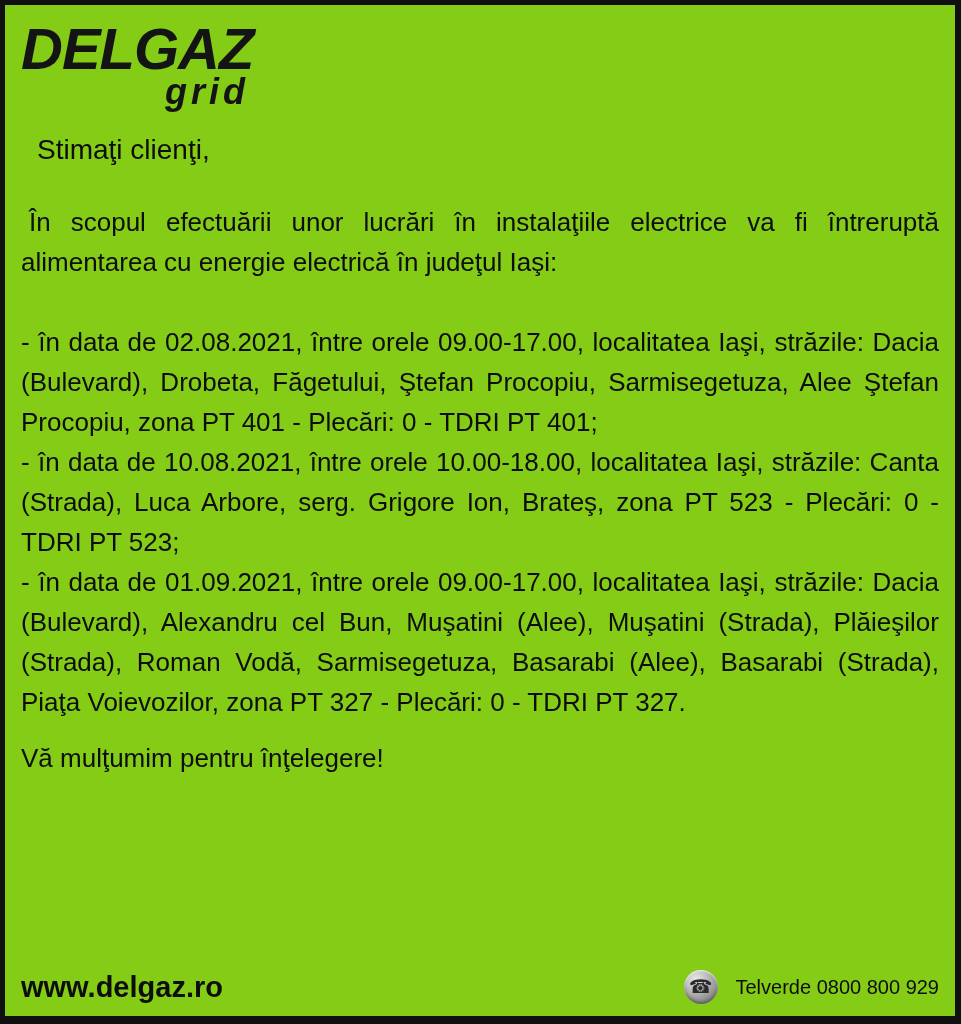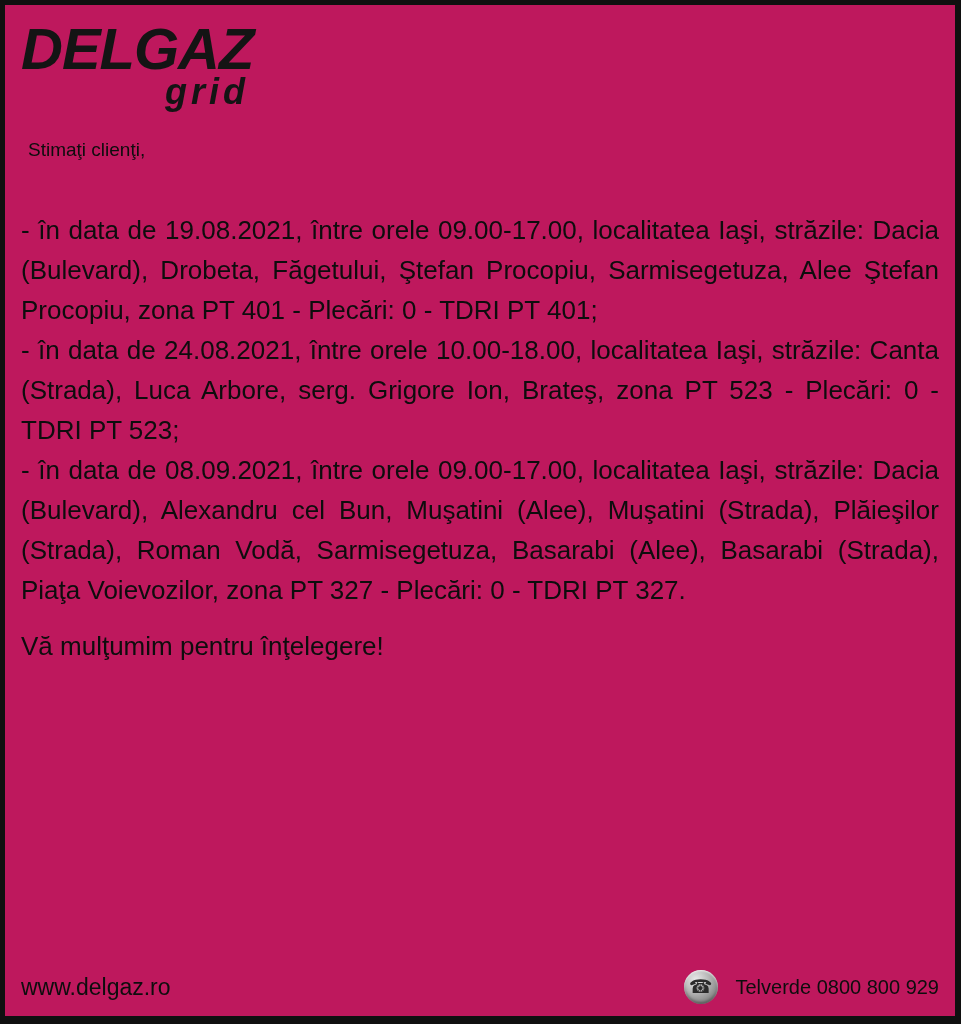--- a/index.html
+++ b/index.html
@@ -5,21 +5,21 @@
   html, body {
     margin: 0;
     padding: 0;
     background: #ffffff;
   }
   .page {
     position: relative;
     width: 961px;
     height: 1024px;
     box-sizing: border-box;
-    background: #be185d;
+    background: #84cc16;
     border: 5px solid #101010;
     border-bottom-width: 8px;
     border-right-width: 6px;
     padding: 12px 16px 10px 16px;
     display: flex;
     flex-direction: column;
     overflow: hidden;
     font-family: "Liberation Sans", "DejaVu Sans", sans-serif;
     color: #0d0d0d;
   }
@@ -44,22 +44,22 @@
     font-weight: bold;
     font-style: italic;
     letter-spacing: 4px;
     color: #141414;
     text-align: right;
     margin-top: -6px;
     padding-right: 4px;
   }
   
   .greeting {
-    margin: 20px 0 0 7px;
-    font-size: 19px;
+    margin: 20px 0 0 16px;
+    font-size: 28px;
     line-height: 40px;
   }
   .intro {
     margin: 32px 0 0 0;
     font-size: 26px;
     line-height: 40px;
     text-align: justify;
     text-indent: 8px;
   }
   .outages {
@@ -78,22 +78,23 @@
   }
   
   .footer {
     margin-top: auto;
     display: flex;
     align-items: center;
     justify-content: space-between;
     padding-bottom: 2px;
   }
   .website {
-    font-size: 23px;
+    font-size: 29px;
     line-height: 34px;
+    font-weight: bold;
   }
   .phone-group {
     display: flex;
     align-items: center;
     gap: 18px;
   }
   .phone-icon {
     width: 34px;
     height: 34px;
     border-radius: 50%;
@@ -120,25 +121,26 @@
 
 <div class="page">
 
   <div class="logo">
     <div class="logo-main">DELGAZ</div>
     <div class="logo-sub">grid</div>
   </div>
 
   <p class="greeting">Stimaţi clienţi,</p>
 
+  <p class="intro">În scopul efectuării unor lucrări în instalaţiile electrice va fi întreruptă alimentarea cu energie electrică în judeţul Iaşi:</p>
 
   <div class="outages">
-    <p class="outage">- în data de 19.08.2021, între orele 09.00-17.00, localitatea Iaşi, străzile: Dacia (Bulevard), Drobeta, Făgetului, Ştefan Procopiu, Sarmisegetuza, Alee Ştefan Procopiu, zona PT 401 - Plecări: 0 - TDRI PT 401;</p>
-    <p class="outage">- în data de 24.08.2021, între orele 10.00-18.00, localitatea Iaşi, străzile: Canta (Strada), Luca Arbore, serg. Grigore Ion, Brateş, zona PT 523 - Plecări: 0 - TDRI PT 523;</p>
-    <p class="outage">- în data de 08.09.2021, între orele 09.00-17.00, localitatea Iaşi, străzile: Dacia (Bulevard), Alexandru cel Bun, Muşatini (Alee), Muşatini (Strada), Plăieşilor (Strada), Roman Vodă, Sarmisegetuza, Basarabi (Alee), Basarabi (Strada), Piaţa Voievozilor, zona PT 327 - Plecări: 0 - TDRI PT 327.</p>
+    <p class="outage">- în data de 02.08.2021, între orele 09.00-17.00, localitatea Iaşi, străzile: Dacia (Bulevard), Drobeta, Făgetului, Ştefan Procopiu, Sarmisegetuza, Alee Ştefan Procopiu, zona PT 401 - Plecări: 0 - TDRI PT 401;</p>
+    <p class="outage">- în data de 10.08.2021, între orele 10.00-18.00, localitatea Iaşi, străzile: Canta (Strada), Luca Arbore, serg. Grigore Ion, Brateş, zona PT 523 - Plecări: 0 - TDRI PT 523;</p>
+    <p class="outage">- în data de 01.09.2021, între orele 09.00-17.00, localitatea Iaşi, străzile: Dacia (Bulevard), Alexandru cel Bun, Muşatini (Alee), Muşatini (Strada), Plăieşilor (Strada), Roman Vodă, Sarmisegetuza, Basarabi (Alee), Basarabi (Strada), Piaţa Voievozilor, zona PT 327 - Plecări: 0 - TDRI PT 327.</p>
   </div>
 
   <p class="thanks">Vă mulţumim pentru înţelegere!</p>
 
   <div class="footer">
     <span class="website">www.delgaz.ro</span>
     <div class="phone-group">
       <span class="phone-icon">
         <span class="phone-glyph">☎</span>
       </span>

